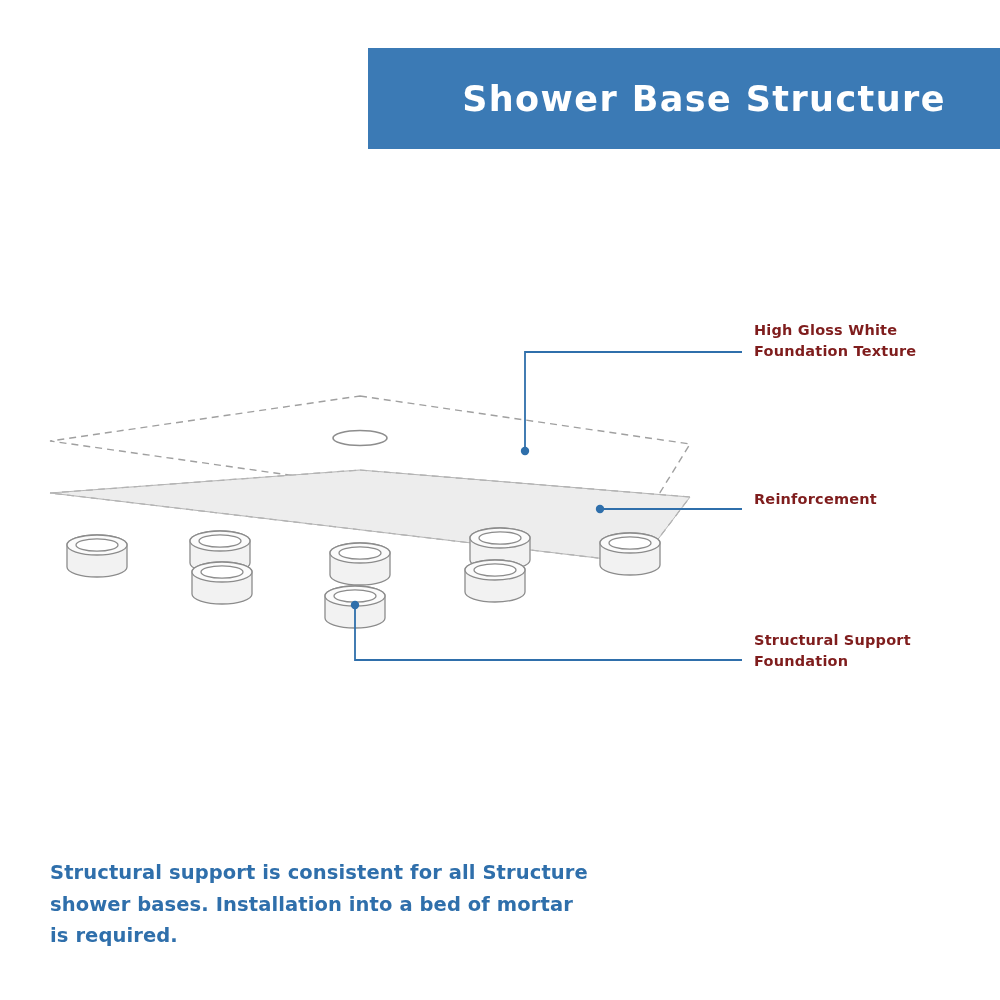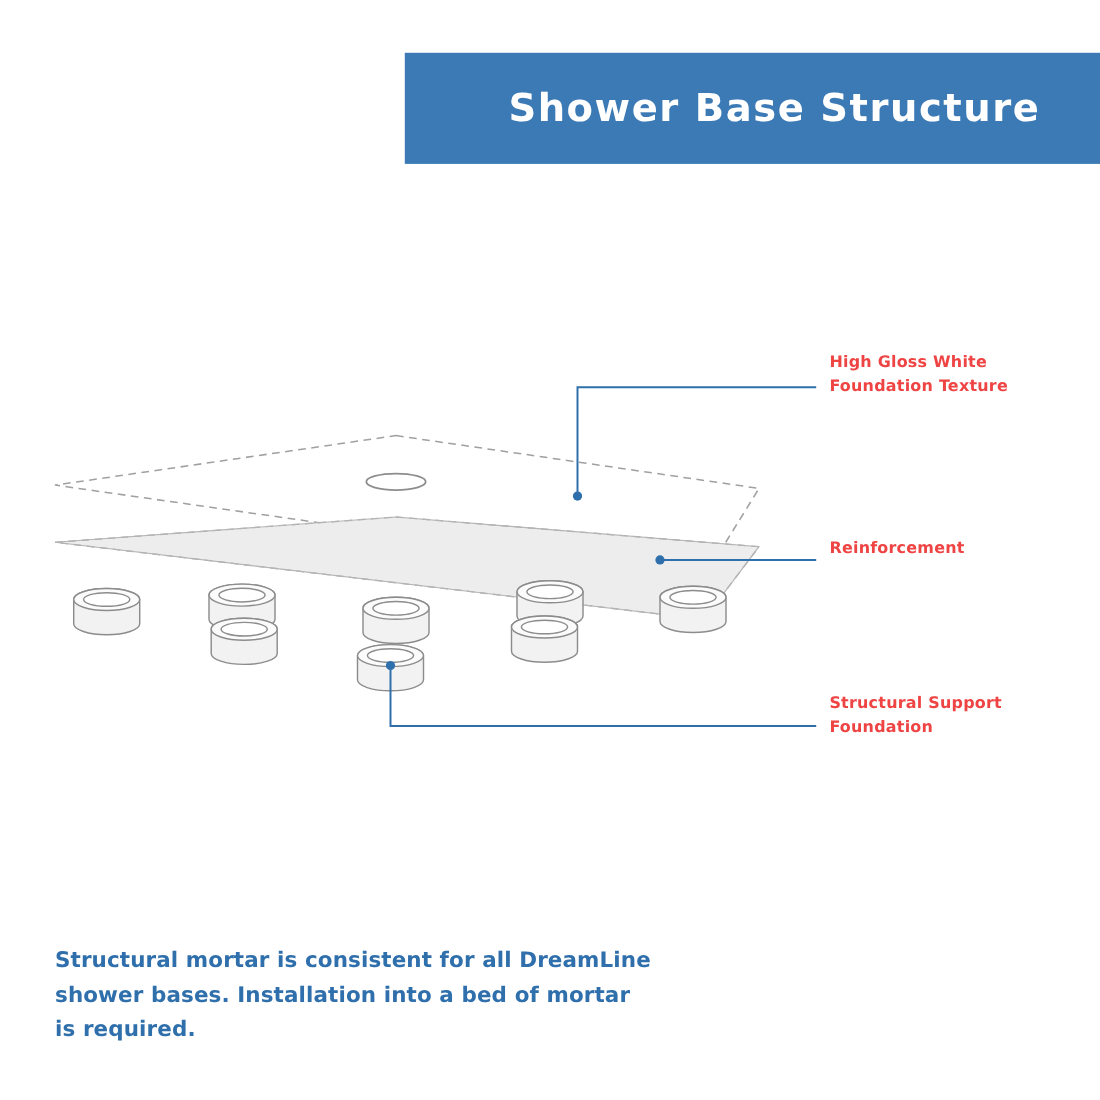--- a/index.html
+++ b/index.html
@@ -50,21 +50,21 @@
     width: 1000px;
     height: 1000px;
   }
   .diagram svg {
     display: block;
   }
 
   
   .callout {
     position: absolute;
-    color: #ef4444;
+    color: #7f1d1d;
     font-size: 14.5px;
     font-weight: bold;
     line-height: 1.45;
     letter-spacing: 0.2px;
   }
   .callout-1 { left: 754px; top: 320px; width: 200px; }
   .callout-2 { left: 754px; top: 489px; width: 200px; }
   .callout-3 { left: 754px; top: 630px; width: 210px; }
 
   
@@ -173,16 +173,16 @@
 <div class="callout callout-2">
   <div>Reinforcement</div>
 </div>
 
 <div class="callout callout-3">
   <div>Structural Support</div>
   <div>Foundation</div>
 </div>
 
 <div class="footnote">
-  <div>Structural mortar is consistent for all DreamLine</div>
+  <div>Structural support is consistent for all Structure</div>
   <div>shower bases. Installation into a bed of mortar</div>
   <div>is required.</div>
 </div>
 
 </body></html>

